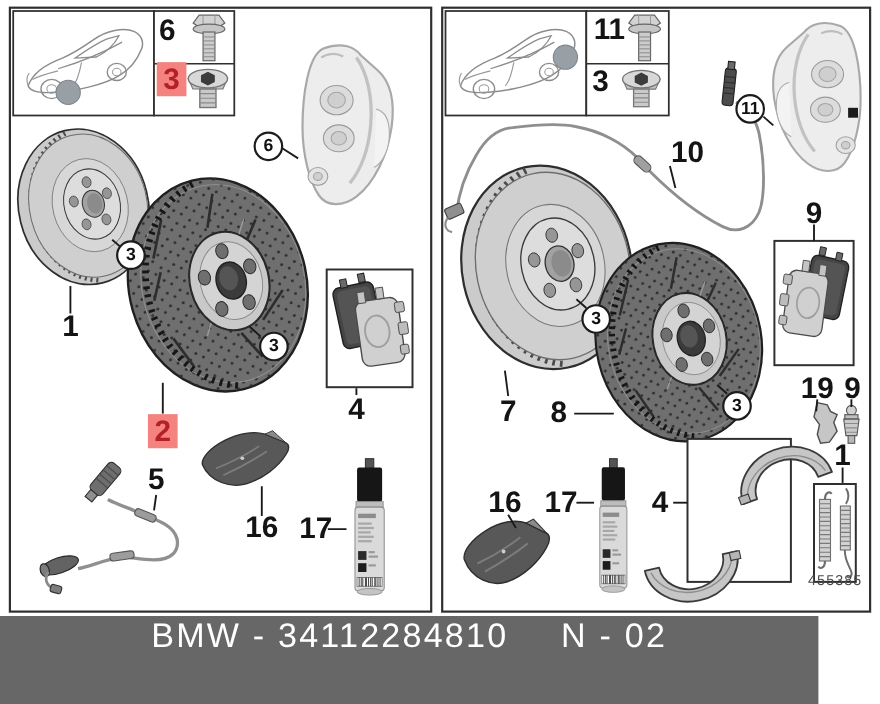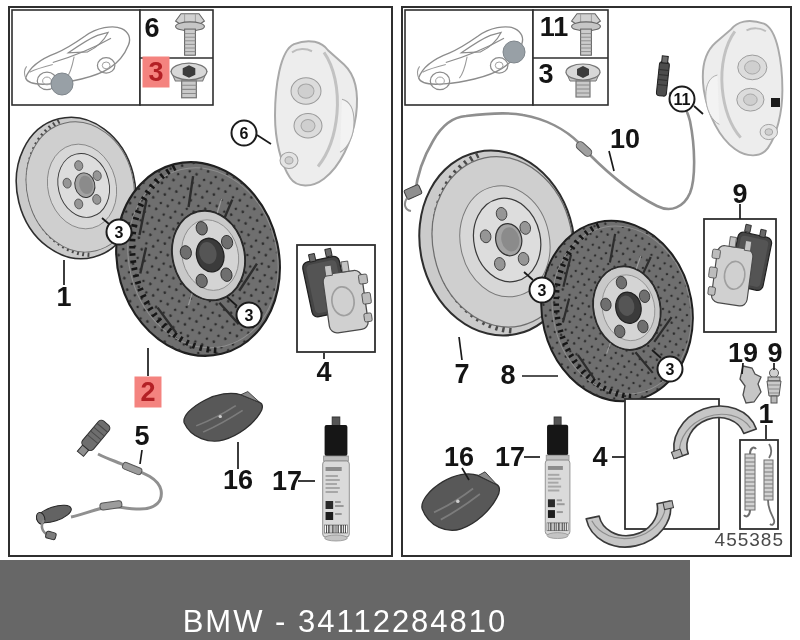--- a/index.html
+++ b/index.html
@@ -10,26 +10,26 @@
   #panel-right{left:401px;width:387px;height:547px;}
   .art{position:absolute;left:0;top:0;z-index:1;}
   .label{position:absolute;z-index:3;transform:translate(-50%,-50%);
          font-weight:700;font-size:27px;color:#141414;line-height:1;white-space:nowrap;}
   .badge{background:var(--hl-bg,#f4837f);color:var(--hl-text,#b32025);padding:2px 6px;}
   .callout{position:absolute;z-index:3;transform:translate(-50%,-50%);
            min-width:27px;height:27px;box-sizing:border-box;padding:0 3px;
            border:2.5px solid #1c1c1c;border-radius:999px;background:#fff;
            display:flex;align-items:center;justify-content:center;
            font-weight:700;font-size:16px;color:#111;}
-  .footer{position:absolute;left:0;top:560px;width:690px;height:80px;
-          background:var(--footer-bg,#676767);display:flex;align-items:flex-end;
+  .footer{position:absolute;left:0;top:560px;width:744px;height:80px;
+          background:var(--footer-bg,#676767);display:flex;align-items:flex-start;
           justify-content:center;gap:48px;z-index:2;}
   .footer span{color:#fff;font-size:31px;letter-spacing:2px;font-weight:400;}
-  .drawing-number{position:absolute;right:6px;bottom:4px;z-index:3;
-          font-size:19px;color:#4a4a4a;letter-spacing:1px;}
+  .drawing-number{position:absolute;right:6px;bottom:20px;z-index:3;
+          font-size:13px;color:#4a4a4a;letter-spacing:1px;}
 </style>
 </head>
 <body>
 
 <svg width="0" height="0" style="position:absolute" aria-hidden="true">
 <defs>
   <pattern id="dimples" width="14" height="14" patternUnits="userSpaceOnUse">
     <circle cx="3.5" cy="3.5" r="1.6" fill="#2c2c2c"></circle>
         <circle cx="10.5" cy="9" r="1.6" fill="#2c2c2c"></circle>
   </pattern>
@@ -369,14 +369,15 @@
     <div class="label" style="left:56px;top:449px">16</div>
     <div class="label" style="left:107px;top:449px">17</div>
     <div class="callout" style="left:279px;top:91px">11</div>
     <div class="callout" style="left:139px;top:282px">3</div>
     <div class="callout" style="left:267px;top:361px">3</div>
     <div class="drawing-number">455385</div>
   </section>
 
   <footer class="footer">
     <span>BMW - 34112284810</span>
+    <span>N - 02</span>
   </footer>
 </div>
 
 </body></html>

